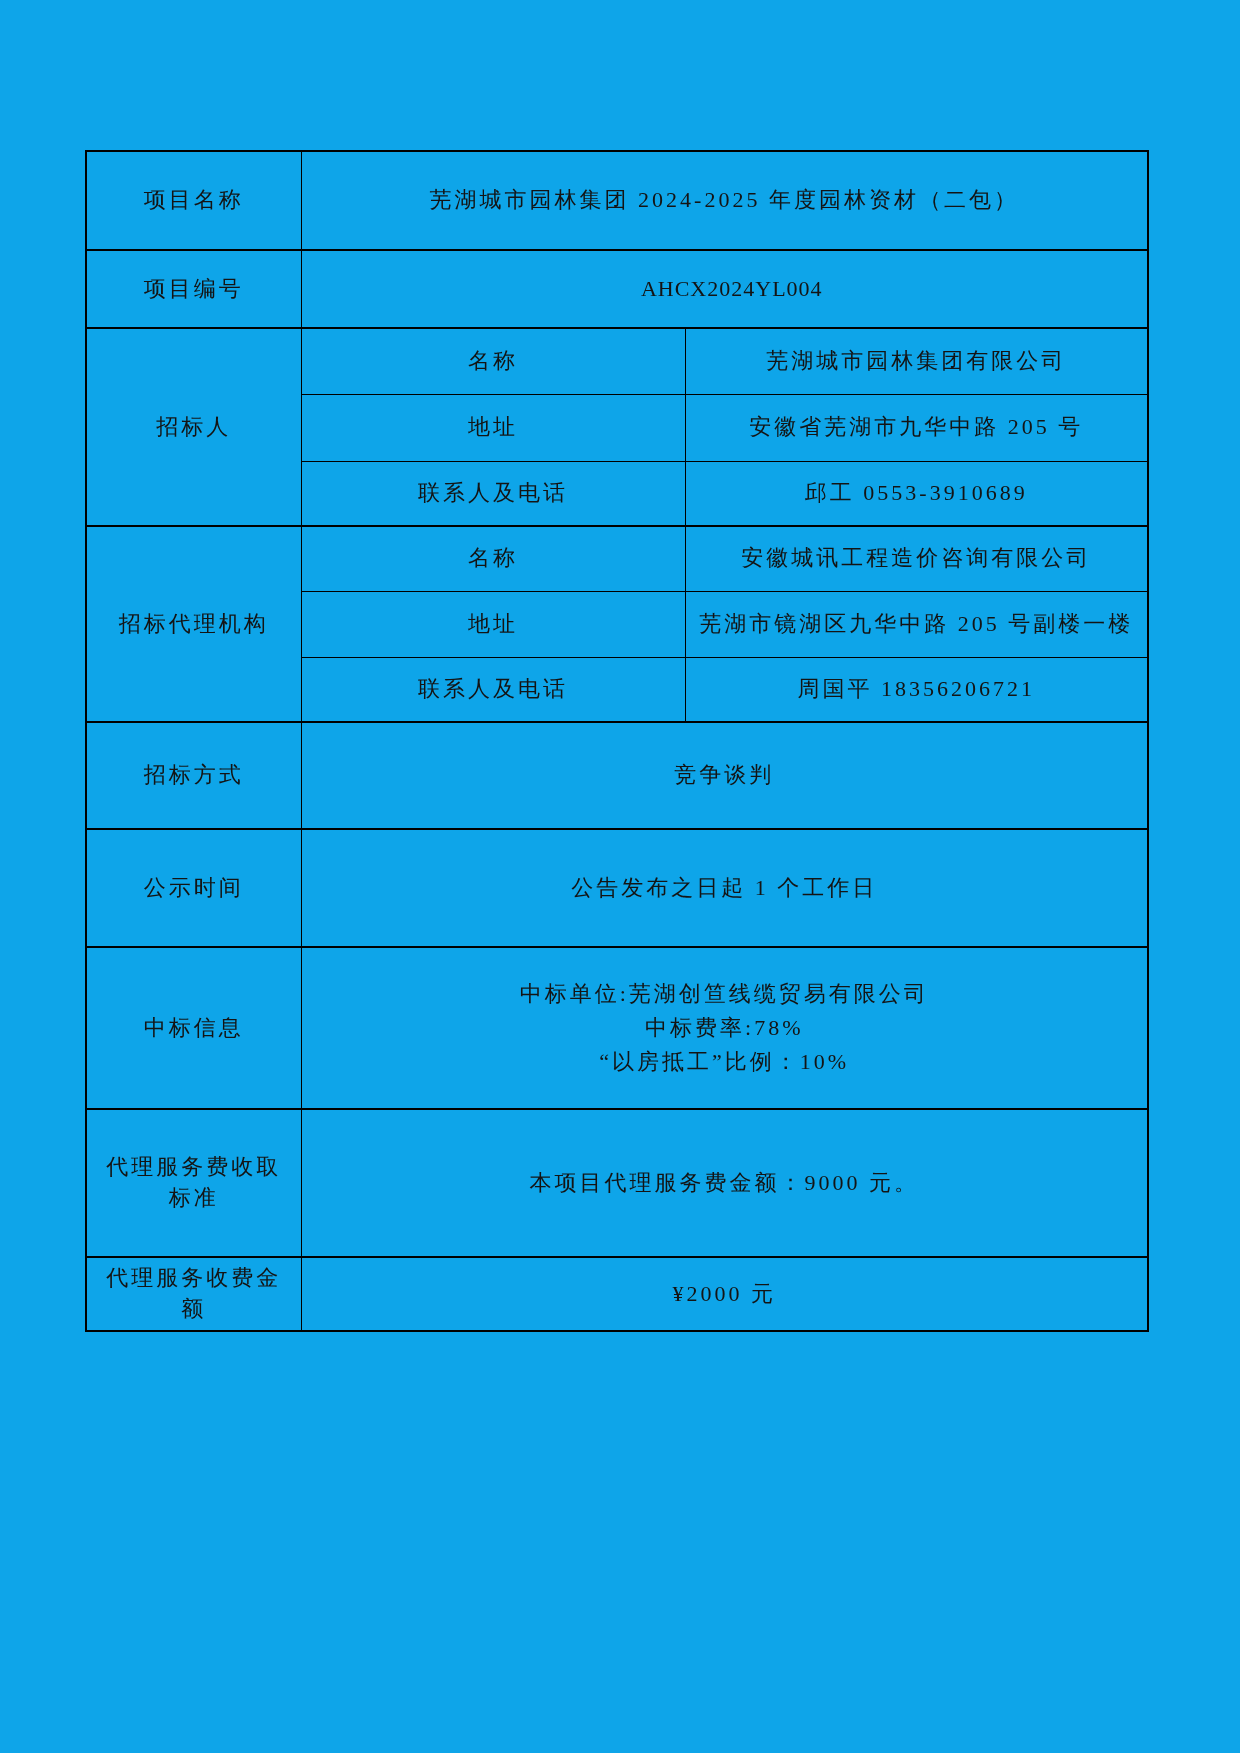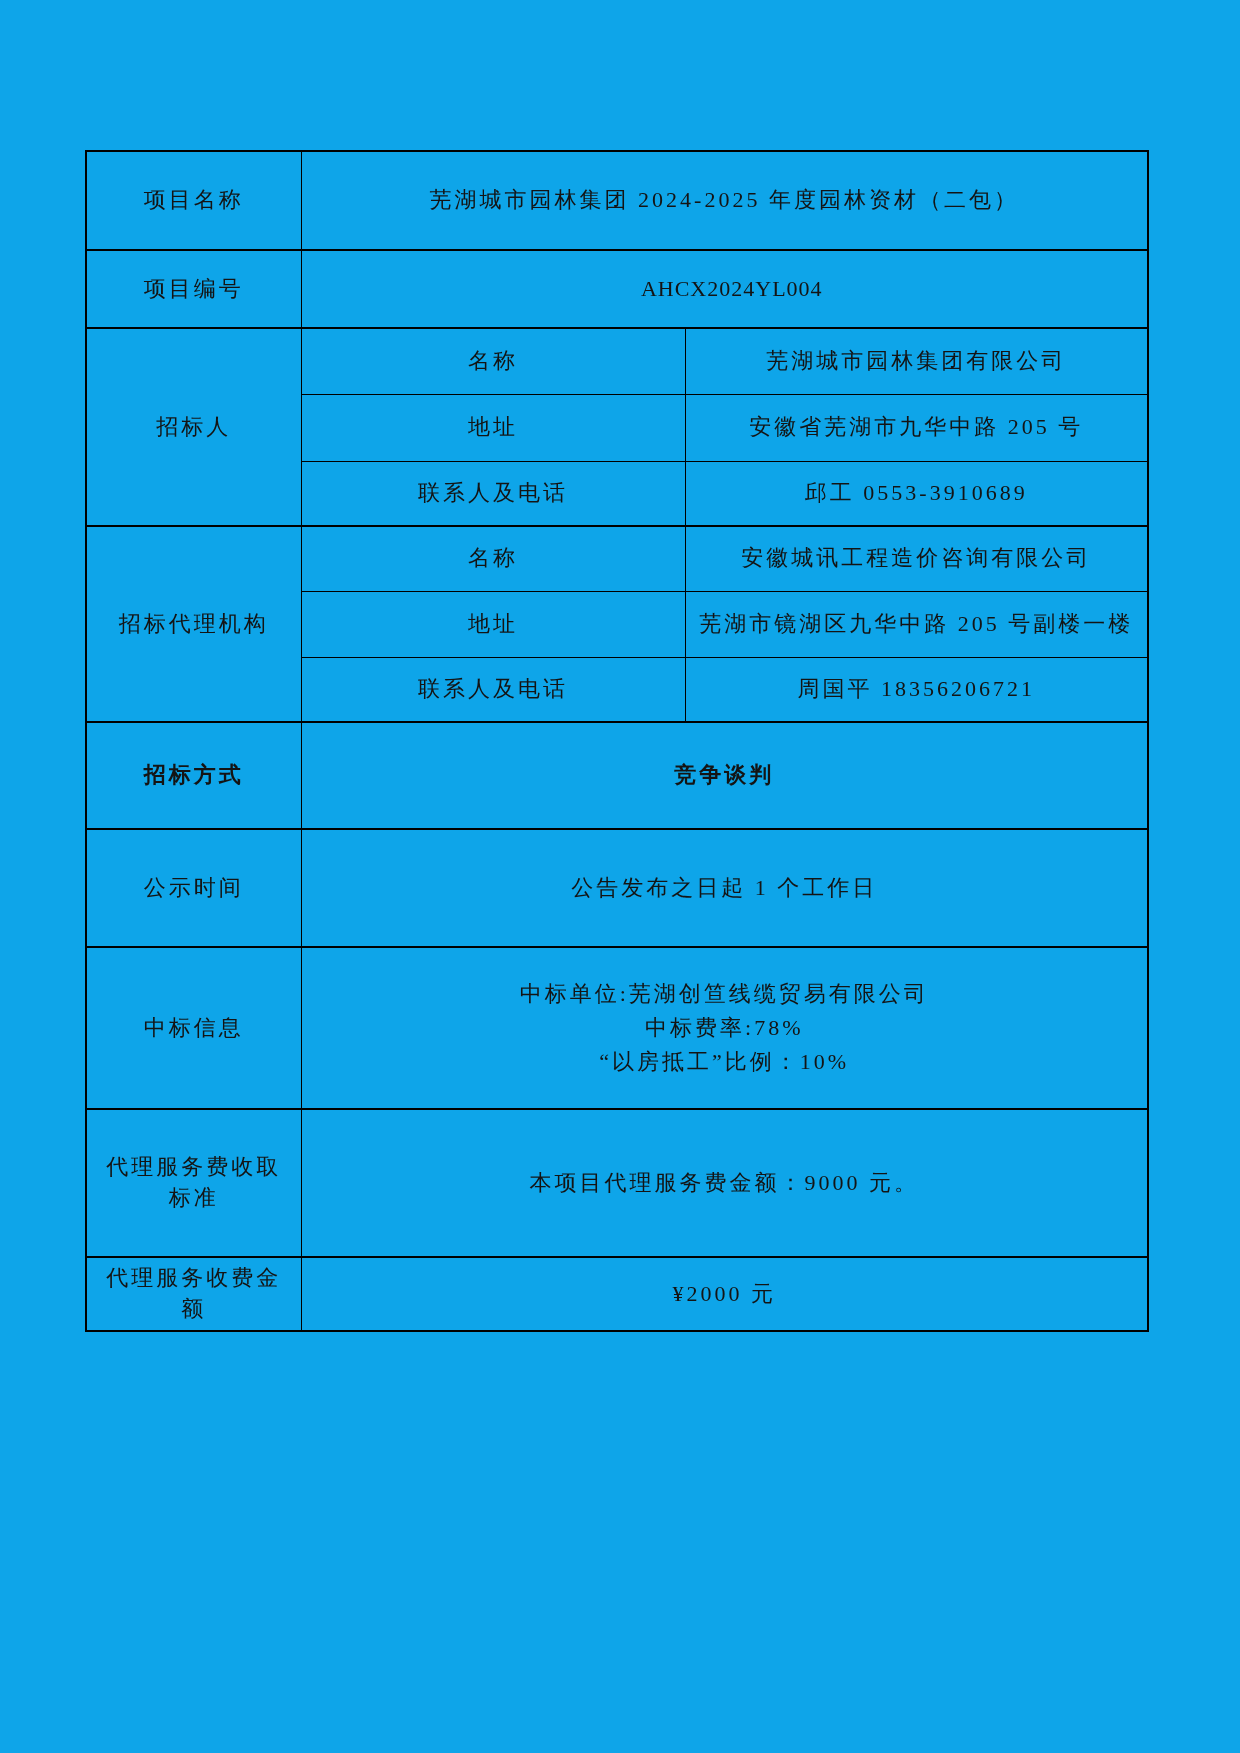--- a/index.html
+++ b/index.html
@@ -42,21 +42,21 @@
     padding: 0 16px;
     word-break: break-all;
   }
   td.latin { letter-spacing: 1px; padding-left: 15px; }
   
   tr.h-r1  { height: 99px;  }
   tr.h-r2  { height: 78px; margin-left: 20px;  }
   tr.h-sub1{ height: 66px;  }
   tr.h-sub2{ height: 67px;  }
   tr.h-sub3{ height: 65px;  }
-  tr.h-r9  { height: 107px; font-weight: bold; }
+  tr.h-r9  { height: 107px; }
   tr.h-r10 { height: 118px; }
   tr.h-r11 { height: 162px; }
   tr.h-r12 { height: 148px; }
   tr.h-r13 { height: 74px;  }
   .award-line { line-height: 34px; }
 </style>
 </head>
 <body>
 
 <div class="page">

